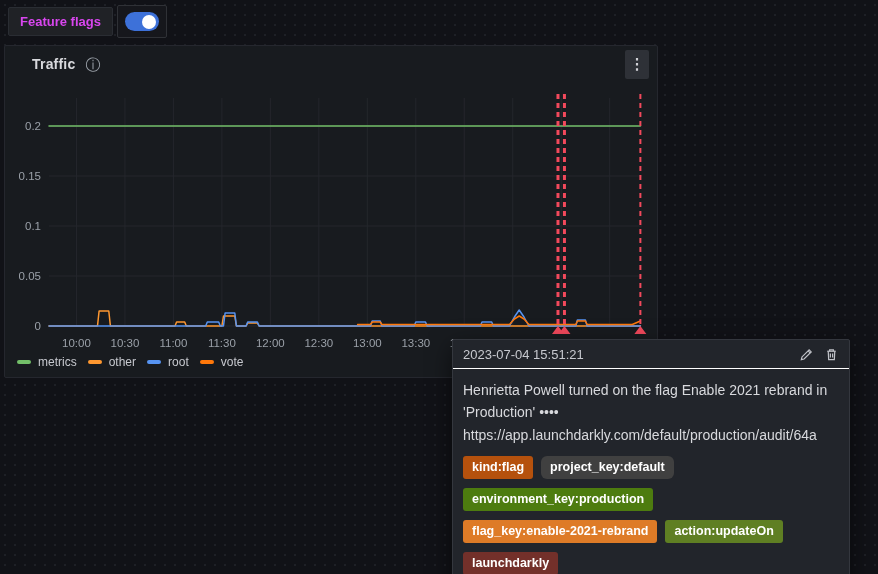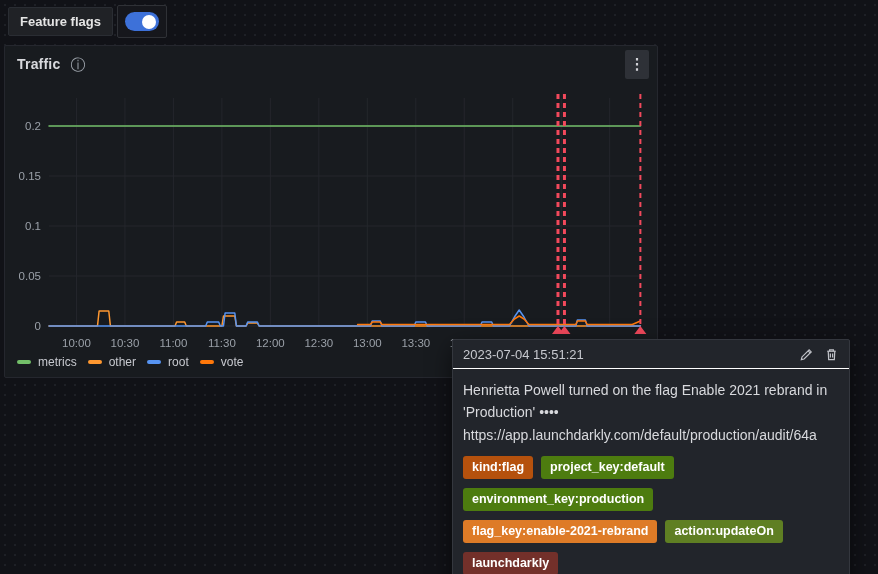--- a/index.html
+++ b/index.html
@@ -10,37 +10,37 @@
     background-color:#111217;
     background-image:radial-gradient(circle, #1e2026 1px, transparent 1.2px);
     background-size:10px 10px;
     color:#d8d9dd;
   }
 
   
   .submenu { position:absolute; left:8px; top:5px; display:flex; align-items:stretch; }
   .ff-label {
     background:#202226; border:1px solid #2a2d33; border-radius:2px;
-    padding:6px 11px; font-size:13px; font-weight:bold; color:#e5e5e5;
+    padding:6px 11px; font-size:13px; font-weight:bold; color:#d946ef;
     height:29px; display:flex; align-items:center; margin-top:2px;
   }
   .toggle-frame {
     margin-left:4px; border:1px solid #2f3136; border-radius:2px;
     width:50px; height:33px; display:flex; align-items:center; justify-content:center;
     cursor:pointer; background:#16171c;
   }
   .switch { position:relative; width:34px; height:19px; border-radius:10px; }
   .switch .knob { position:absolute; top:2.5px; right:2.5px; width:14px; height:14px; border-radius:50%; background:#fff; }
 
   
   .panel {
     position:absolute; left:4px; top:45px; width:654px; height:333px;
     background:#181b1f; border:1px solid #25272e; border-radius:2px;
   }
-  .panel-header { position:absolute; left:0; top:0; right:0; height:36px; display:flex; align-items:center; padding:0 8px 0 12px; }
+  .panel-header { position:absolute; left:15px; top:0; right:0; height:36px; display:flex; align-items:center; padding:0 8px 0 12px; }
   .panel-title { font-size:14px; font-weight:bold; color:#d8d9dd; letter-spacing:.2px; }
   .info-icon { margin-left:10px; color:#9aa0a8; font-size:15px; line-height:1; cursor:default; }
   .kebab {
     margin-left:auto; width:24px; height:29px; background:#2e3137; border-radius:2px;
     display:flex; align-items:center; justify-content:center; cursor:pointer;
     color:#d0d1d6; font-size:15px; font-weight:bold;
   }
   #chart-svg { position:absolute; left:0; top:0; }
   .legend { position:absolute; left:12px; top:309px; display:flex; gap:11px; align-items:center; }
   .legend-item { display:flex; align-items:center; gap:7px; cursor:pointer; }
@@ -169,20 +169,20 @@
         <path d="M4.5 4.5 L5 13.5 H11 L11.5 4.5"></path>
         <path d="M6.8 7 V11.3 M9.2 7 V11.3"></path>
       </svg>
     </span>
   </div>
   <div class="anno-body">
     <div class="anno-text">Henrietta Powell turned on the flag Enable 2021 rebrand in 'Production' ••••</div>
     <div class="anno-url">https://app.launchdarkly.com/default/production/audit/64a</div>
     <div class="tags" id="tags">
         <span class="tag" style="background: rgb(181, 81, 13);">kind:flag</span>
-        <span class="tag" style="background: #4d7c0f;">project_key:default</span>
+        <span class="tag" style="background: #404040; border-radius: 6px;">project_key:default</span>
         <span class="tag" style="background: #4d7c0f;">environment_key:production</span>
         <span class="tag" style="background: rgb(222, 123, 39);">flag_key:enable-2021-rebrand</span>
         <span class="tag" style="background: rgb(95, 127, 35);">action:updateOn</span>
         <span class="tag" style="background: rgb(115, 48, 42);">launchdarkly</span>
       </div>
   </div>
 </div>
 
 </body></html>

